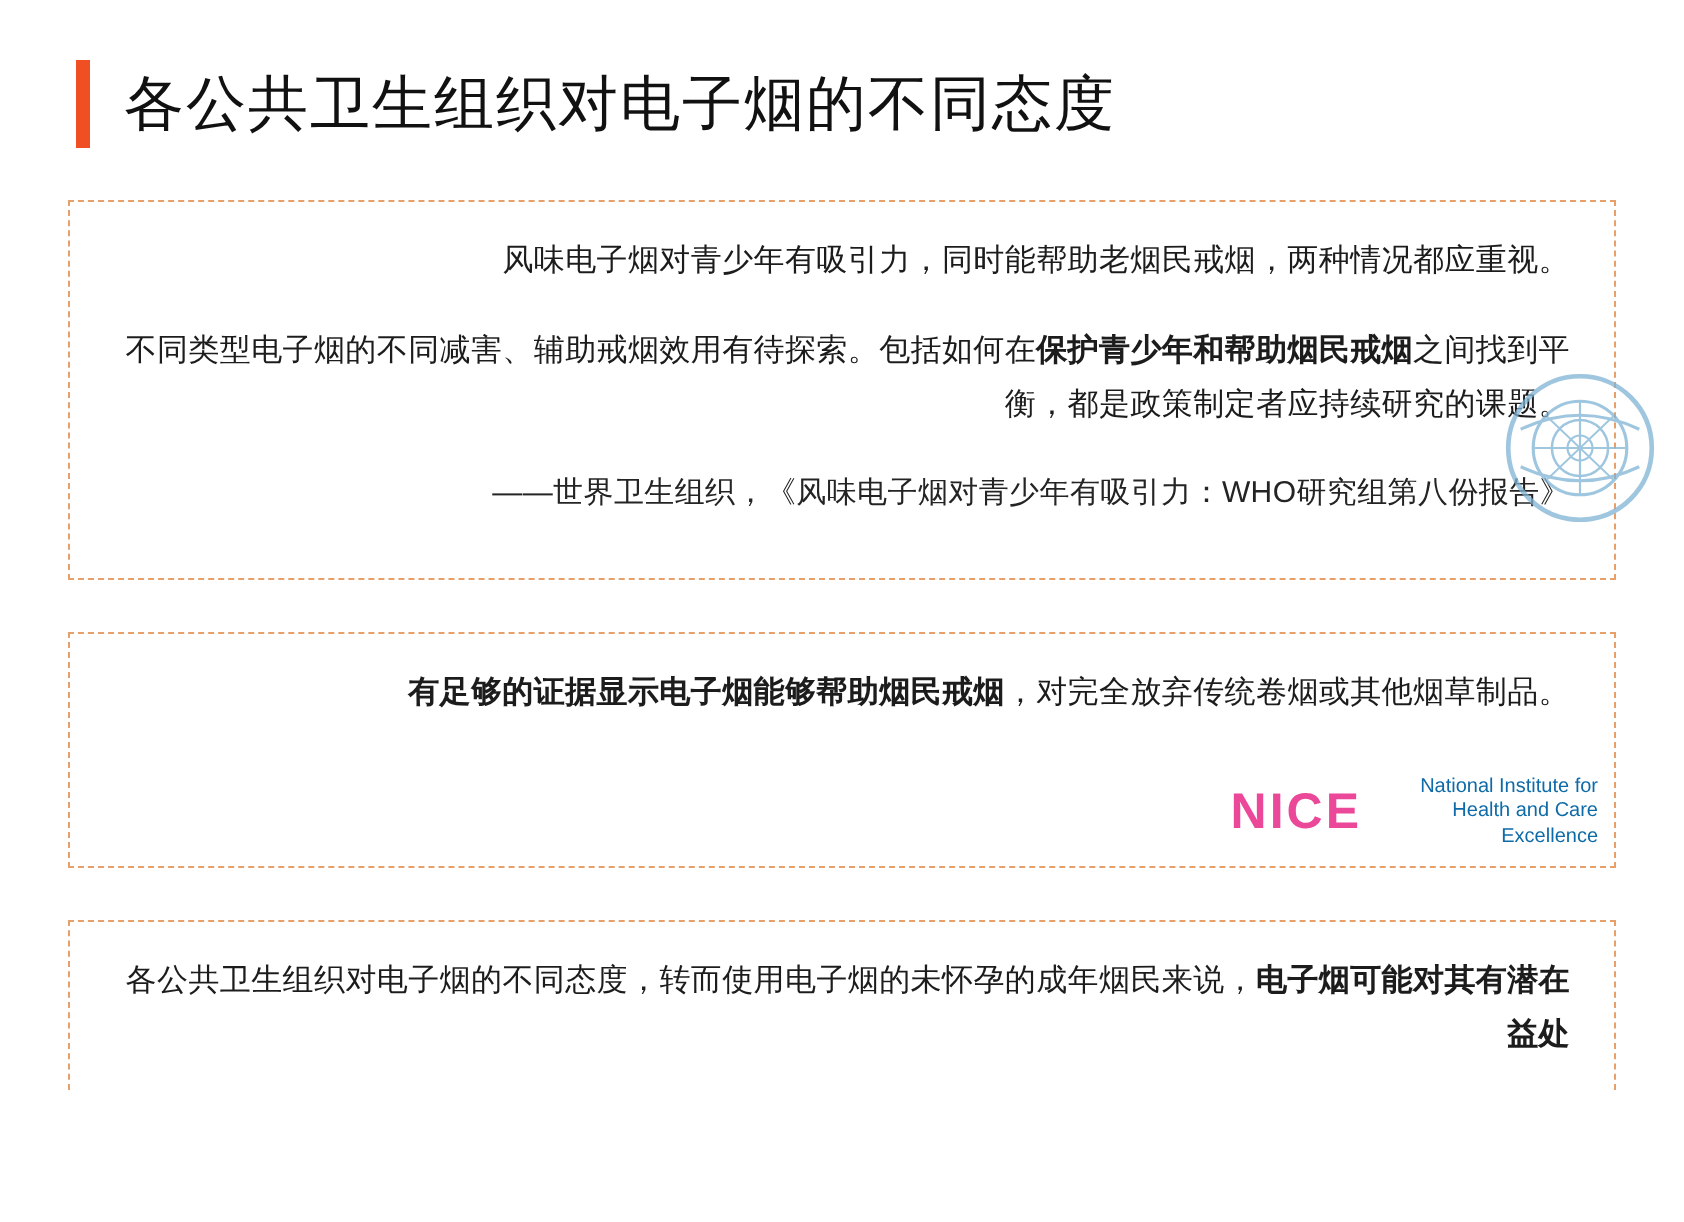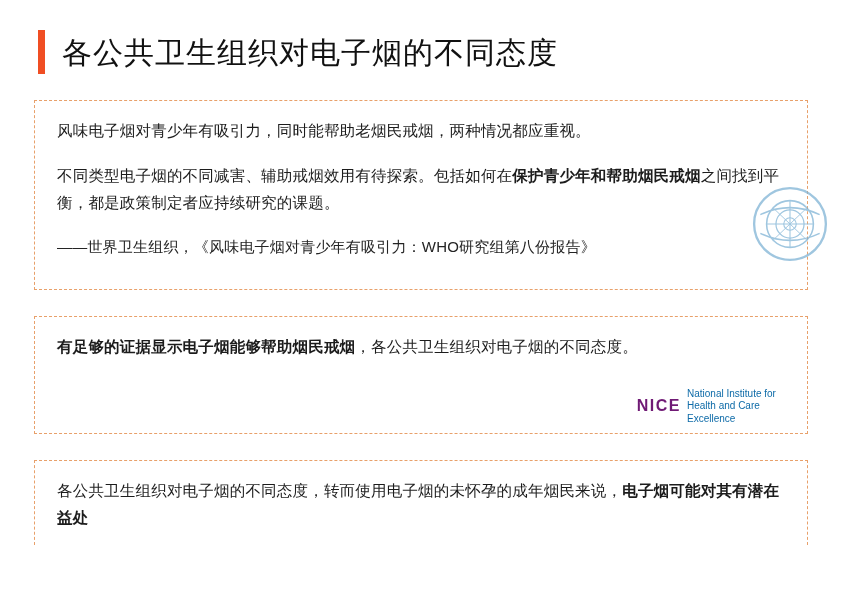--- a/index.html
+++ b/index.html
@@ -49,20 +49,21 @@
   }
 
   
   .quote-block {
     position: relative;
     border: 1px dashed #e8a06a;
     box-sizing: border-box;
     padding: 16px 22px 14px 22px;
     margin-bottom: 26px;
     background: #ffffff;
+    text-align: right;
   }
   .quote-block p {
     margin: 0 0 18px 0;
     font-size: 15.5px;
     line-height: 1.75;
     color: #1c1c1c;
     letter-spacing: 0.2px;
   }
   .quote-block p:last-child {
     margin-bottom: 0;
@@ -88,24 +89,24 @@
   }
   .nice-logo {
     position: absolute;
     right: 8px;
     bottom: 8px;
     display: flex;
     align-items: center;
     gap: 6px;
   }
   .nice-word {
-    font-size: 16px;
+    font-size: 25px;
     font-weight: bold;
     letter-spacing: 1.5px;
-    color: #701a75;
+    color: #ec4899;
     font-family: "Liberation Sans", sans-serif;
   }
   .nice-sub {
     font-size: 10px;
     line-height: 1.25;
     color: #0e6ba8;
     max-width: 112px;
   }
 </style>
 </head>
@@ -131,21 +132,21 @@
       <line x1="50" y1="20" x2="50" y2="80" stroke="#7fb3d5" stroke-width="1.4"></line>
       <line x1="20" y1="50" x2="80" y2="50" stroke="#7fb3d5" stroke-width="1.4"></line>
       <line x1="28" y1="29" x2="72" y2="71" stroke="#7fb3d5" stroke-width="1.2"></line>
       <line x1="72" y1="29" x2="28" y2="71" stroke="#7fb3d5" stroke-width="1.2"></line>
       <path d="M12 62 Q50 80 88 62" fill="none" stroke="#7fb3d5" stroke-width="2"></path>
       <path d="M12 38 Q50 20 88 38" fill="none" stroke="#7fb3d5" stroke-width="2"></path>
     </svg>
   </div>
 
   <div class="quote-block block-2">
-    <p><b>有足够的证据显示电子烟能够帮助烟民戒烟</b><span>，各公共卫生组织对电子烟的不同态度。</span></p>
+    <p><b>有足够的证据显示电子烟能够帮助烟民戒烟</b><span>，对完全放弃传统卷烟或其他烟草制品。</span></p>
 
     <div class="nice-logo">
       <div class="nice-word">NICE</div>
       <div class="nice-sub">
         <div>National Institute for</div>
         <div>Health and Care Excellence</div>
       </div>
     </div>
   </div>
 

